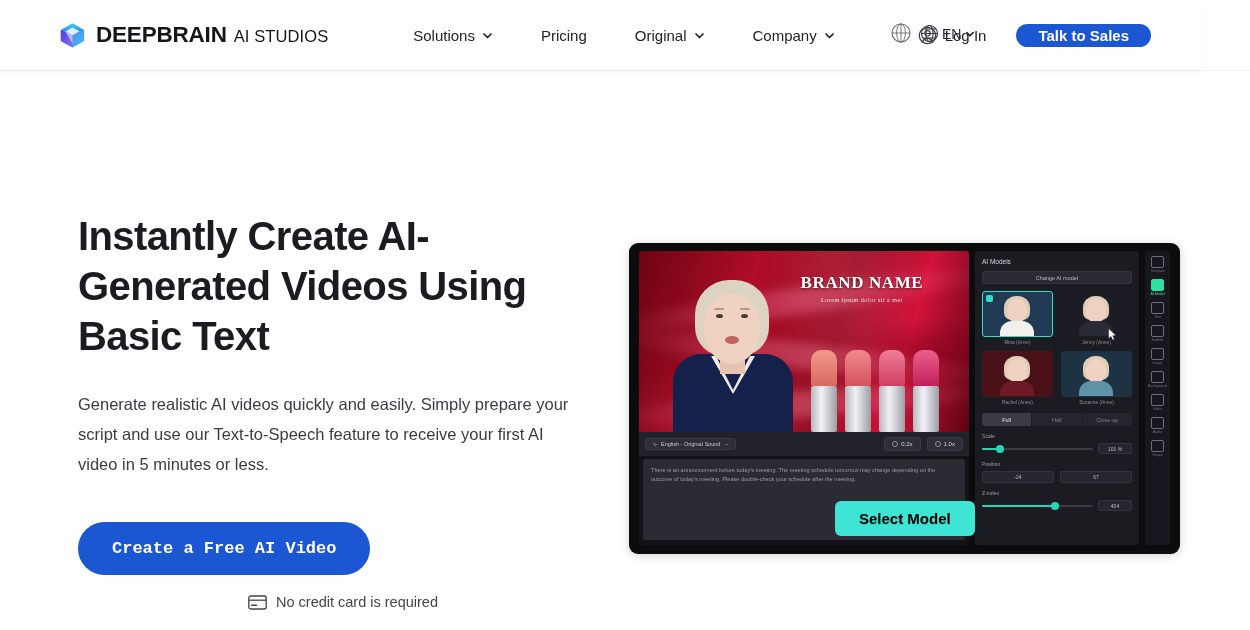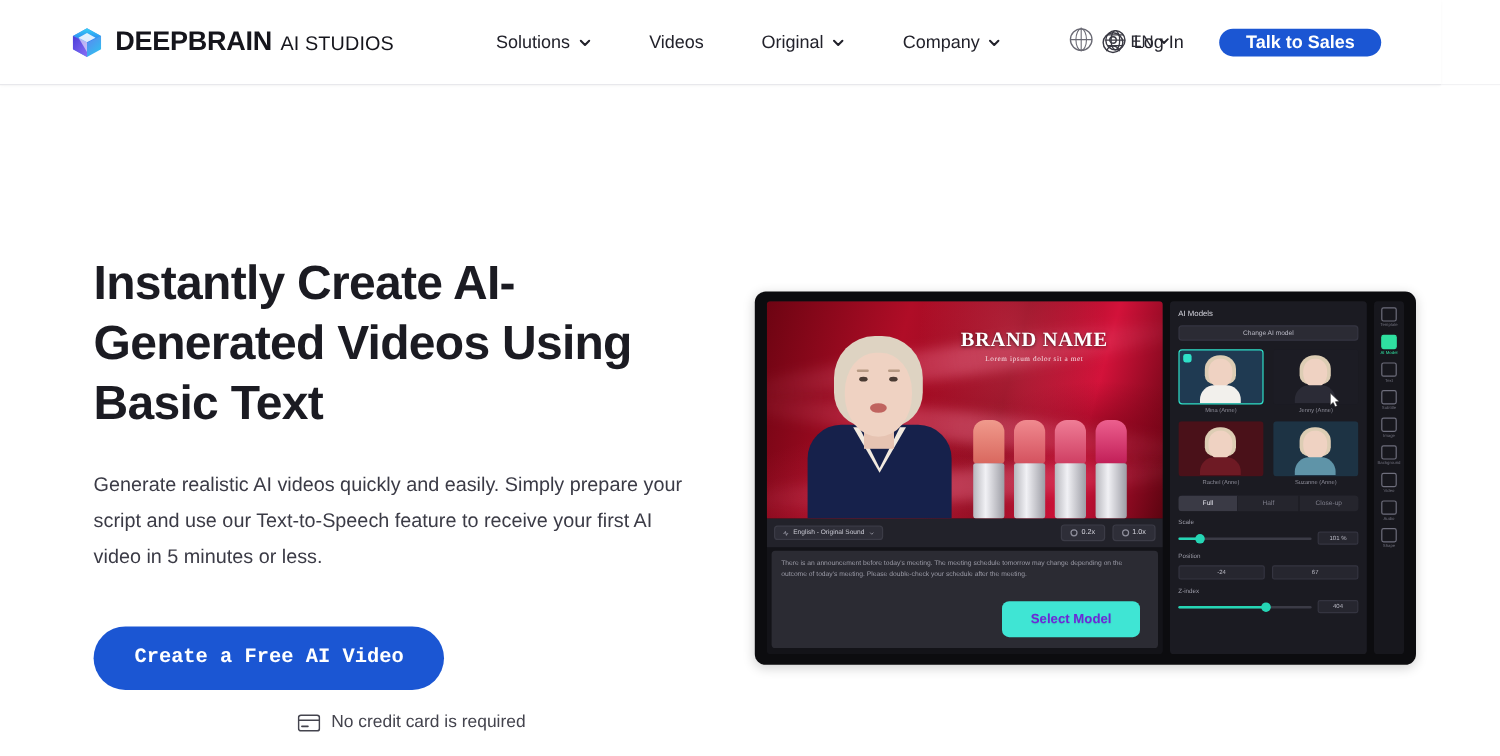--- a/index.html
+++ b/index.html
@@ -564,22 +564,22 @@
     white-space: nowrap;
   }
   .rail-item.active .rail-label { color: #2fe0a0; }
 
   
   .select-model-btn {
     position: absolute;
     left: 206px;
     top: 258px;
     background: #3fe5d4;
-    color: #6d28d9;
-    font-size: 11px;
+    color: #000000;
+    font-size: 15px;
     font-weight: 700;
     border: none;
     border-radius: 6px;
     padding: 9px 24px;
     cursor: pointer;
     z-index: 6;
     font-family: "Liberation Sans", sans-serif;
     text-shadow: 0 1px 1px rgba(0,0,0,0.12);
   }
 
@@ -640,21 +640,21 @@
     <div class="nav-links">
       <div class="nav-link">
         <span>Solutions</span>
         <span class="caret">
           <svg width="11" height="11" viewBox="0 0 11 11">
               <path d="M2 4 L5.5 7.5 L9 4" fill="none" stroke="#22222b" stroke-width="1.7" stroke-linecap="round" stroke-linejoin="round"></path>
             </svg>
         </span>
       </div>
       <div class="nav-link">
-        <span>Videos</span>
+        <span>Pricing</span>
       </div>
       <div class="nav-link">
         <span>Original</span>
         <span class="caret">
           <svg width="11" height="11" viewBox="0 0 11 11">
               <path d="M2 4 L5.5 7.5 L9 4" fill="none" stroke="#22222b" stroke-width="1.7" stroke-linecap="round" stroke-linejoin="round"></path>
             </svg>
         </span>
       </div>
       <div class="nav-link">

